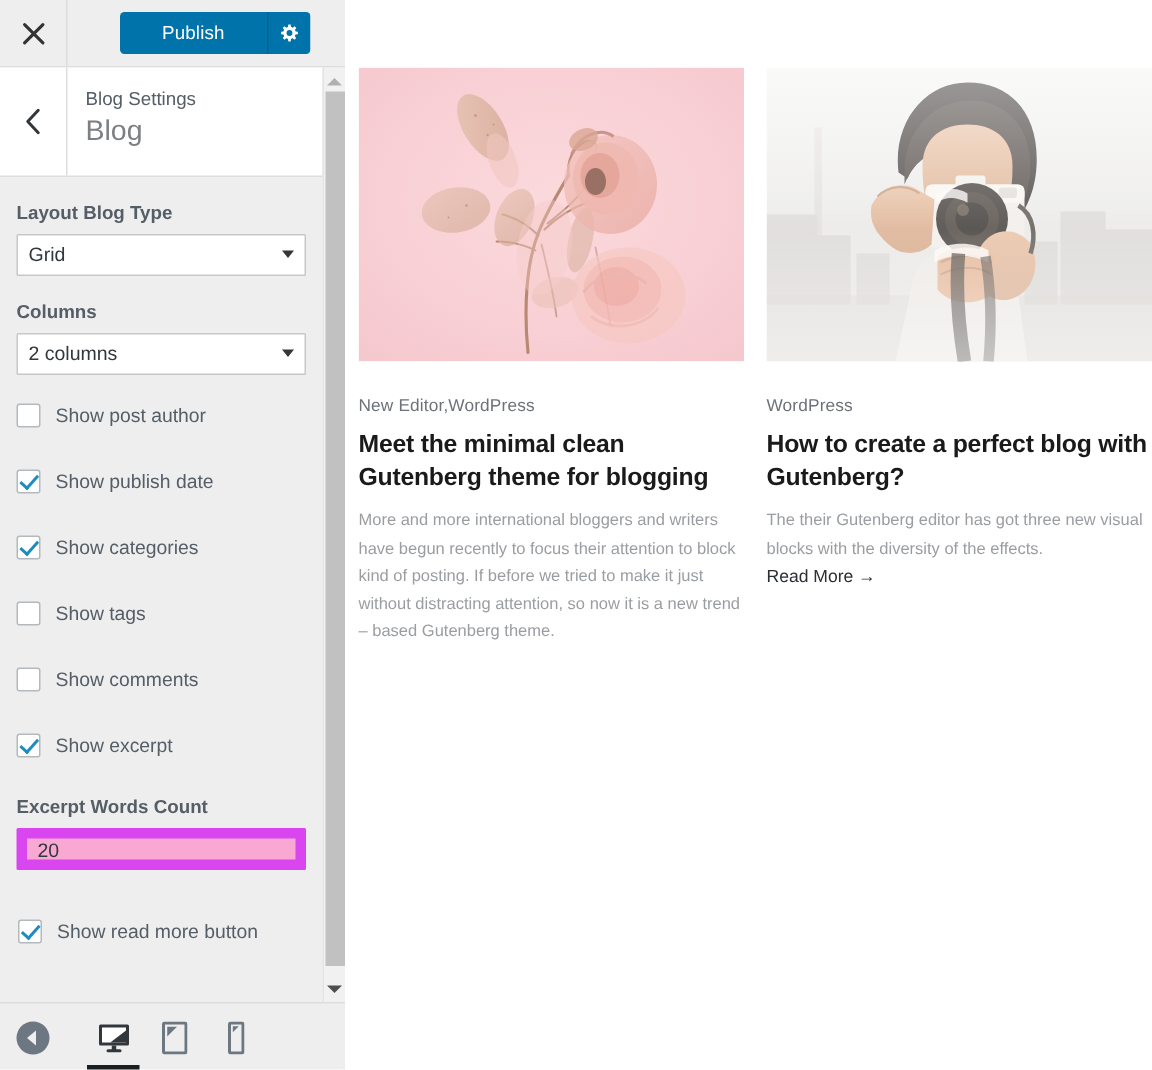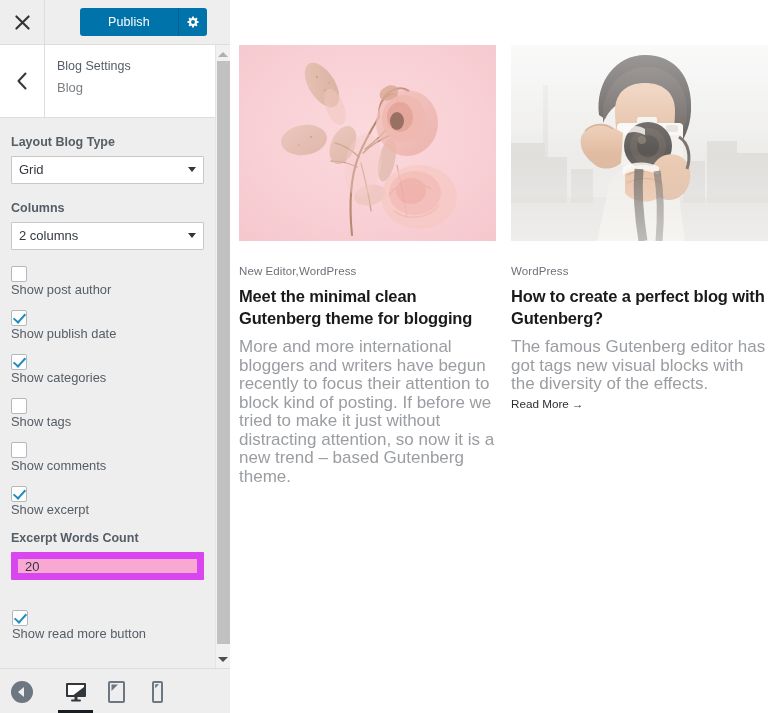--- a/index.html
+++ b/index.html
@@ -78,21 +78,21 @@
     cursor: pointer;
   }
   .panel-titles { padding: 12px 0 0 12px; }
   .panel-sub {
     font-size: 12.5px;
     color: #555d66;
     line-height: 18px;
     margin-bottom: 1px;
   }
   .panel-title {
-    font-size: 13px;
+    font-size: 19px;
     color: #7c8084;
     font-weight: 400;
     line-height: 24px;
   }
 
   
   .cz-content {
     position: absolute; left: 0; top: 118px;
     width: 215px; height: 550px;
     background: #eeeeee;
@@ -122,25 +122,24 @@
   }
   .select-arrow {
     position: absolute; right: 8px; top: 11px;
     width: 0; height: 0;
     border-left: 4px solid transparent;
     border-right: 4px solid transparent;
     border-top: 5px solid #32373c;
     pointer-events: none;
   }
   .chk-row {
-    display: flex; align-items: flex-start;
+    display: flex; align-items: center;
     height: 22px;
     margin-bottom: 22px;
     cursor: pointer;
-    flex-direction: column;
   }
   .chk-box {
     position: relative;
     width: 16px; height: 16px;
     background: #ffffff;
     border: 1px solid #b4b9be;
     border-radius: 2px;
     flex: 0 0 16px;
     margin-right: 10px;
     cursor: pointer;
@@ -273,21 +272,21 @@
   }
   .post-title {
     font-size: 16.5px;
     font-weight: bold;
     color: #1a1a1a;
     line-height: 21.5px;
     margin-top: 7px;
     letter-spacing: -.15px;
   }
   .post-excerpt {
-    font-size: 17px;
+    font-size: 11px;
     color: #9a9da1;
     line-height: 18.5px;
     margin-top: 9px;
   }
   .read-more {
     display: inline-block;
     font-size: 11.7px;
     color: #2b2f33;
     text-decoration: none;
     cursor: pointer;
@@ -562,19 +561,19 @@
             <path d="M168 92 C178 98 180 112 176 124" stroke="#4a423b" stroke-width="3" fill="none"></path>
 
             <path d="M128 124 C126 148 128 172 132 196" stroke="#2b2623" stroke-width="9" fill="none" opacity=".75"></path>
             <path d="M146 126 C150 150 150 174 148 196" stroke="#2b2623" stroke-width="7" fill="none" opacity=".6"></path>
 
             <rect width="257" height="196" fill="url(#fade)"></rect>
           </svg>
         </div>
         <div class="post-cats">WordPress</div>
         <div class="post-title">How to create a perfect blog with Gutenberg?</div>
-        <div class="post-excerpt">The famous Gutenberg editor has got tags new visual blocks with the diversity of the effects.</div>
+        <div class="post-excerpt">The their Gutenberg editor has got three new visual blocks with the diversity of the effects.</div>
         <a class="read-more">Read More →</a>
       </div>
 
     </div>
   </div>
 </div>
 
 </body></html>

